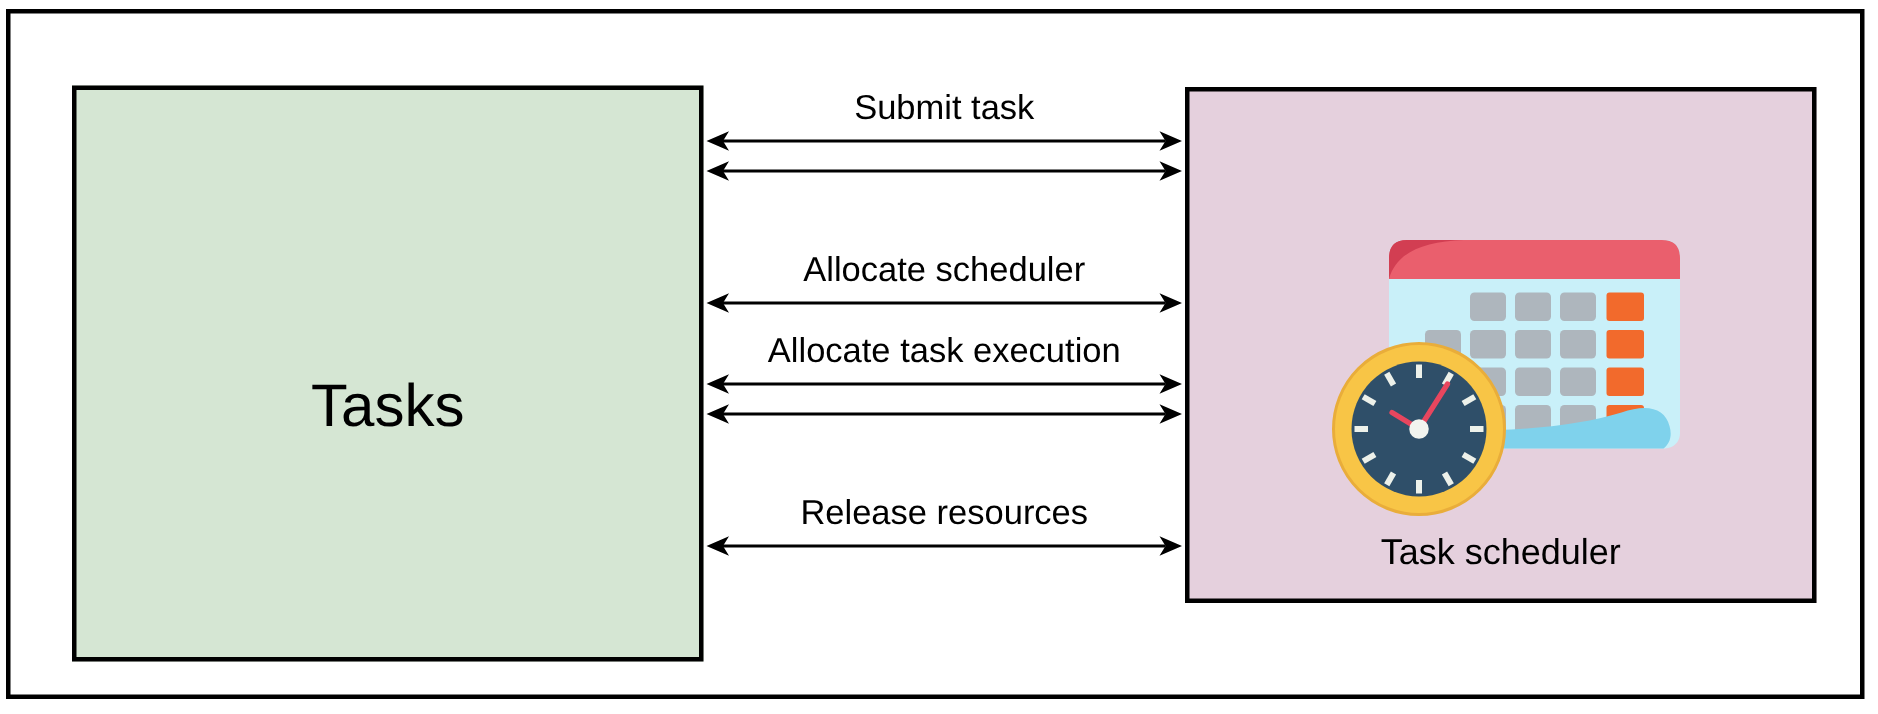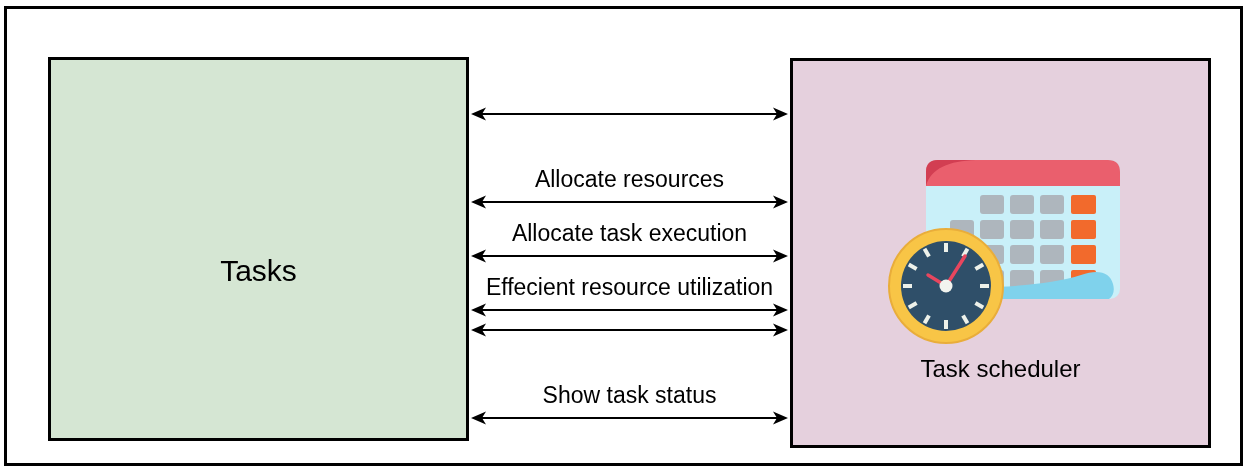--- a/index.html
+++ b/index.html
@@ -1,21 +1,21 @@
 <!DOCTYPE html>
 <html><head>
 <meta charset="utf-8">
 <style>
   html,body{margin:0;padding:0;background:#ffffff;}
   body{width:1252px;height:476px;position:relative;font-family:"Liberation Sans",sans-serif;color:#000;}
   .frame{position:absolute;left:4px;top:6px;width:1239px;height:460px;border:3px solid #000;background:#fff;box-sizing:border-box;}
   .node{position:absolute;border:3px solid #000;box-sizing:border-box;display:flex;align-items:center;justify-content:center;}
   .tasks-box{left:41px;top:48px;width:421px;height:384px;}
-  .tasks-label{font-size:30px;margin-top:44px;}
-  .scheduler-box{left:783px;top:49px;width:421px;height:390px;display:block;}
+  .tasks-label{font-size:40px;margin-top:44px;}
+  .scheduler-box{left:783px;top:49px;width:421px;height:344px;display:block;}
   .scheduler-label{position:absolute;left:0;top:294px;width:100%;text-align:center;font-size:24px;}
   .icon-svg{position:absolute;left:88px;top:93px;display:block;}
   .arrow-row{position:absolute;left:462px;width:321px;height:50px;}
   .arrow-label{margin-top:4px;height:30px;line-height:30px;text-align:center;font-size:23px;white-space:nowrap;}
   .arrow-svg{display:block;margin-top:0px;}
   .arrow-svg line{stroke:#000;stroke-width:2;}
   .arrow-svg path{fill:#000;stroke:none;}
 </style>
 </head>
 <body>
@@ -80,66 +80,66 @@
       </g>
       <g stroke-width="3.5" stroke-linecap="round" fill="none" stroke="#e8465e">
         <line x1="65" y1="132" x2="84" y2="102"></line>
         <line x1="65" y1="132" x2="47" y2="121"></line>
       </g>
       <circle cx="65" cy="132" r="6.5" fill="#f2f4ef"></circle>
     </svg>
     <div class="scheduler-label">Task scheduler</div>
   </div>
 
+  <div class="arrow-row" style="top:43px">
+    <div class="arrow-label">Submit task</div>
+    <svg class="arrow-svg" width="321" height="16" viewBox="0 0 321 16">
+      <line x1="13" y1="8" x2="308" y2="8"></line>
+      <path d="M2,8 L17,1.5 L13,8 L17,14.5 Z"></path>
+      <path d="M319,8 L304,1.5 L308,8 L304,14.5 Z"></path>
+    </svg>
+  </div>
 
   <div class="arrow-row" style="top:97px">
     <svg class="arrow-svg" width="321" height="16" viewBox="0 0 321 16">
       <line x1="13" y1="8" x2="308" y2="8"></line>
       <path d="M2,8 L17,1.5 L13,8 L17,14.5 Z"></path>
       <path d="M319,8 L304,1.5 L308,8 L304,14.5 Z"></path>
     </svg>
   </div>
 
   <div class="arrow-row" style="top:151px">
-    <div class="arrow-label">Allocate resources</div>
+    <div class="arrow-label">Allocate scheduler</div>
     <svg class="arrow-svg" width="321" height="16" viewBox="0 0 321 16">
       <line x1="13" y1="8" x2="308" y2="8"></line>
       <path d="M2,8 L17,1.5 L13,8 L17,14.5 Z"></path>
       <path d="M319,8 L304,1.5 L308,8 L304,14.5 Z"></path>
     </svg>
   </div>
 
   <div class="arrow-row" style="top:205px">
     <div class="arrow-label">Allocate task execution</div>
     <svg class="arrow-svg" width="321" height="16" viewBox="0 0 321 16">
       <line x1="13" y1="8" x2="308" y2="8"></line>
       <path d="M2,8 L17,1.5 L13,8 L17,14.5 Z"></path>
       <path d="M319,8 L304,1.5 L308,8 L304,14.5 Z"></path>
     </svg>
   </div>
 
   <div class="arrow-row" style="top:259px">
-    <div class="arrow-label">Effecient resource utilization</div>
     <svg class="arrow-svg" width="321" height="16" viewBox="0 0 321 16">
       <line x1="13" y1="8" x2="308" y2="8"></line>
       <path d="M2,8 L17,1.5 L13,8 L17,14.5 Z"></path>
       <path d="M319,8 L304,1.5 L308,8 L304,14.5 Z"></path>
     </svg>
   </div>
 
   <div class="arrow-row" style="top:313px">
+    <div class="arrow-label">Release resources</div>
     <svg class="arrow-svg" width="321" height="16" viewBox="0 0 321 16">
       <line x1="13" y1="8" x2="308" y2="8"></line>
       <path d="M2,8 L17,1.5 L13,8 L17,14.5 Z"></path>
       <path d="M319,8 L304,1.5 L308,8 L304,14.5 Z"></path>
     </svg>
   </div>
 
-  <div class="arrow-row" style="top:367px">
-    <div class="arrow-label">Show task status</div>
-    <svg class="arrow-svg" width="321" height="16" viewBox="0 0 321 16">
-      <line x1="13" y1="8" x2="308" y2="8"></line>
-      <path d="M2,8 L17,1.5 L13,8 L17,14.5 Z"></path>
-      <path d="M319,8 L304,1.5 L308,8 L304,14.5 Z"></path>
-    </svg>
-  </div>
 
 </div>
 
 </body></html>

